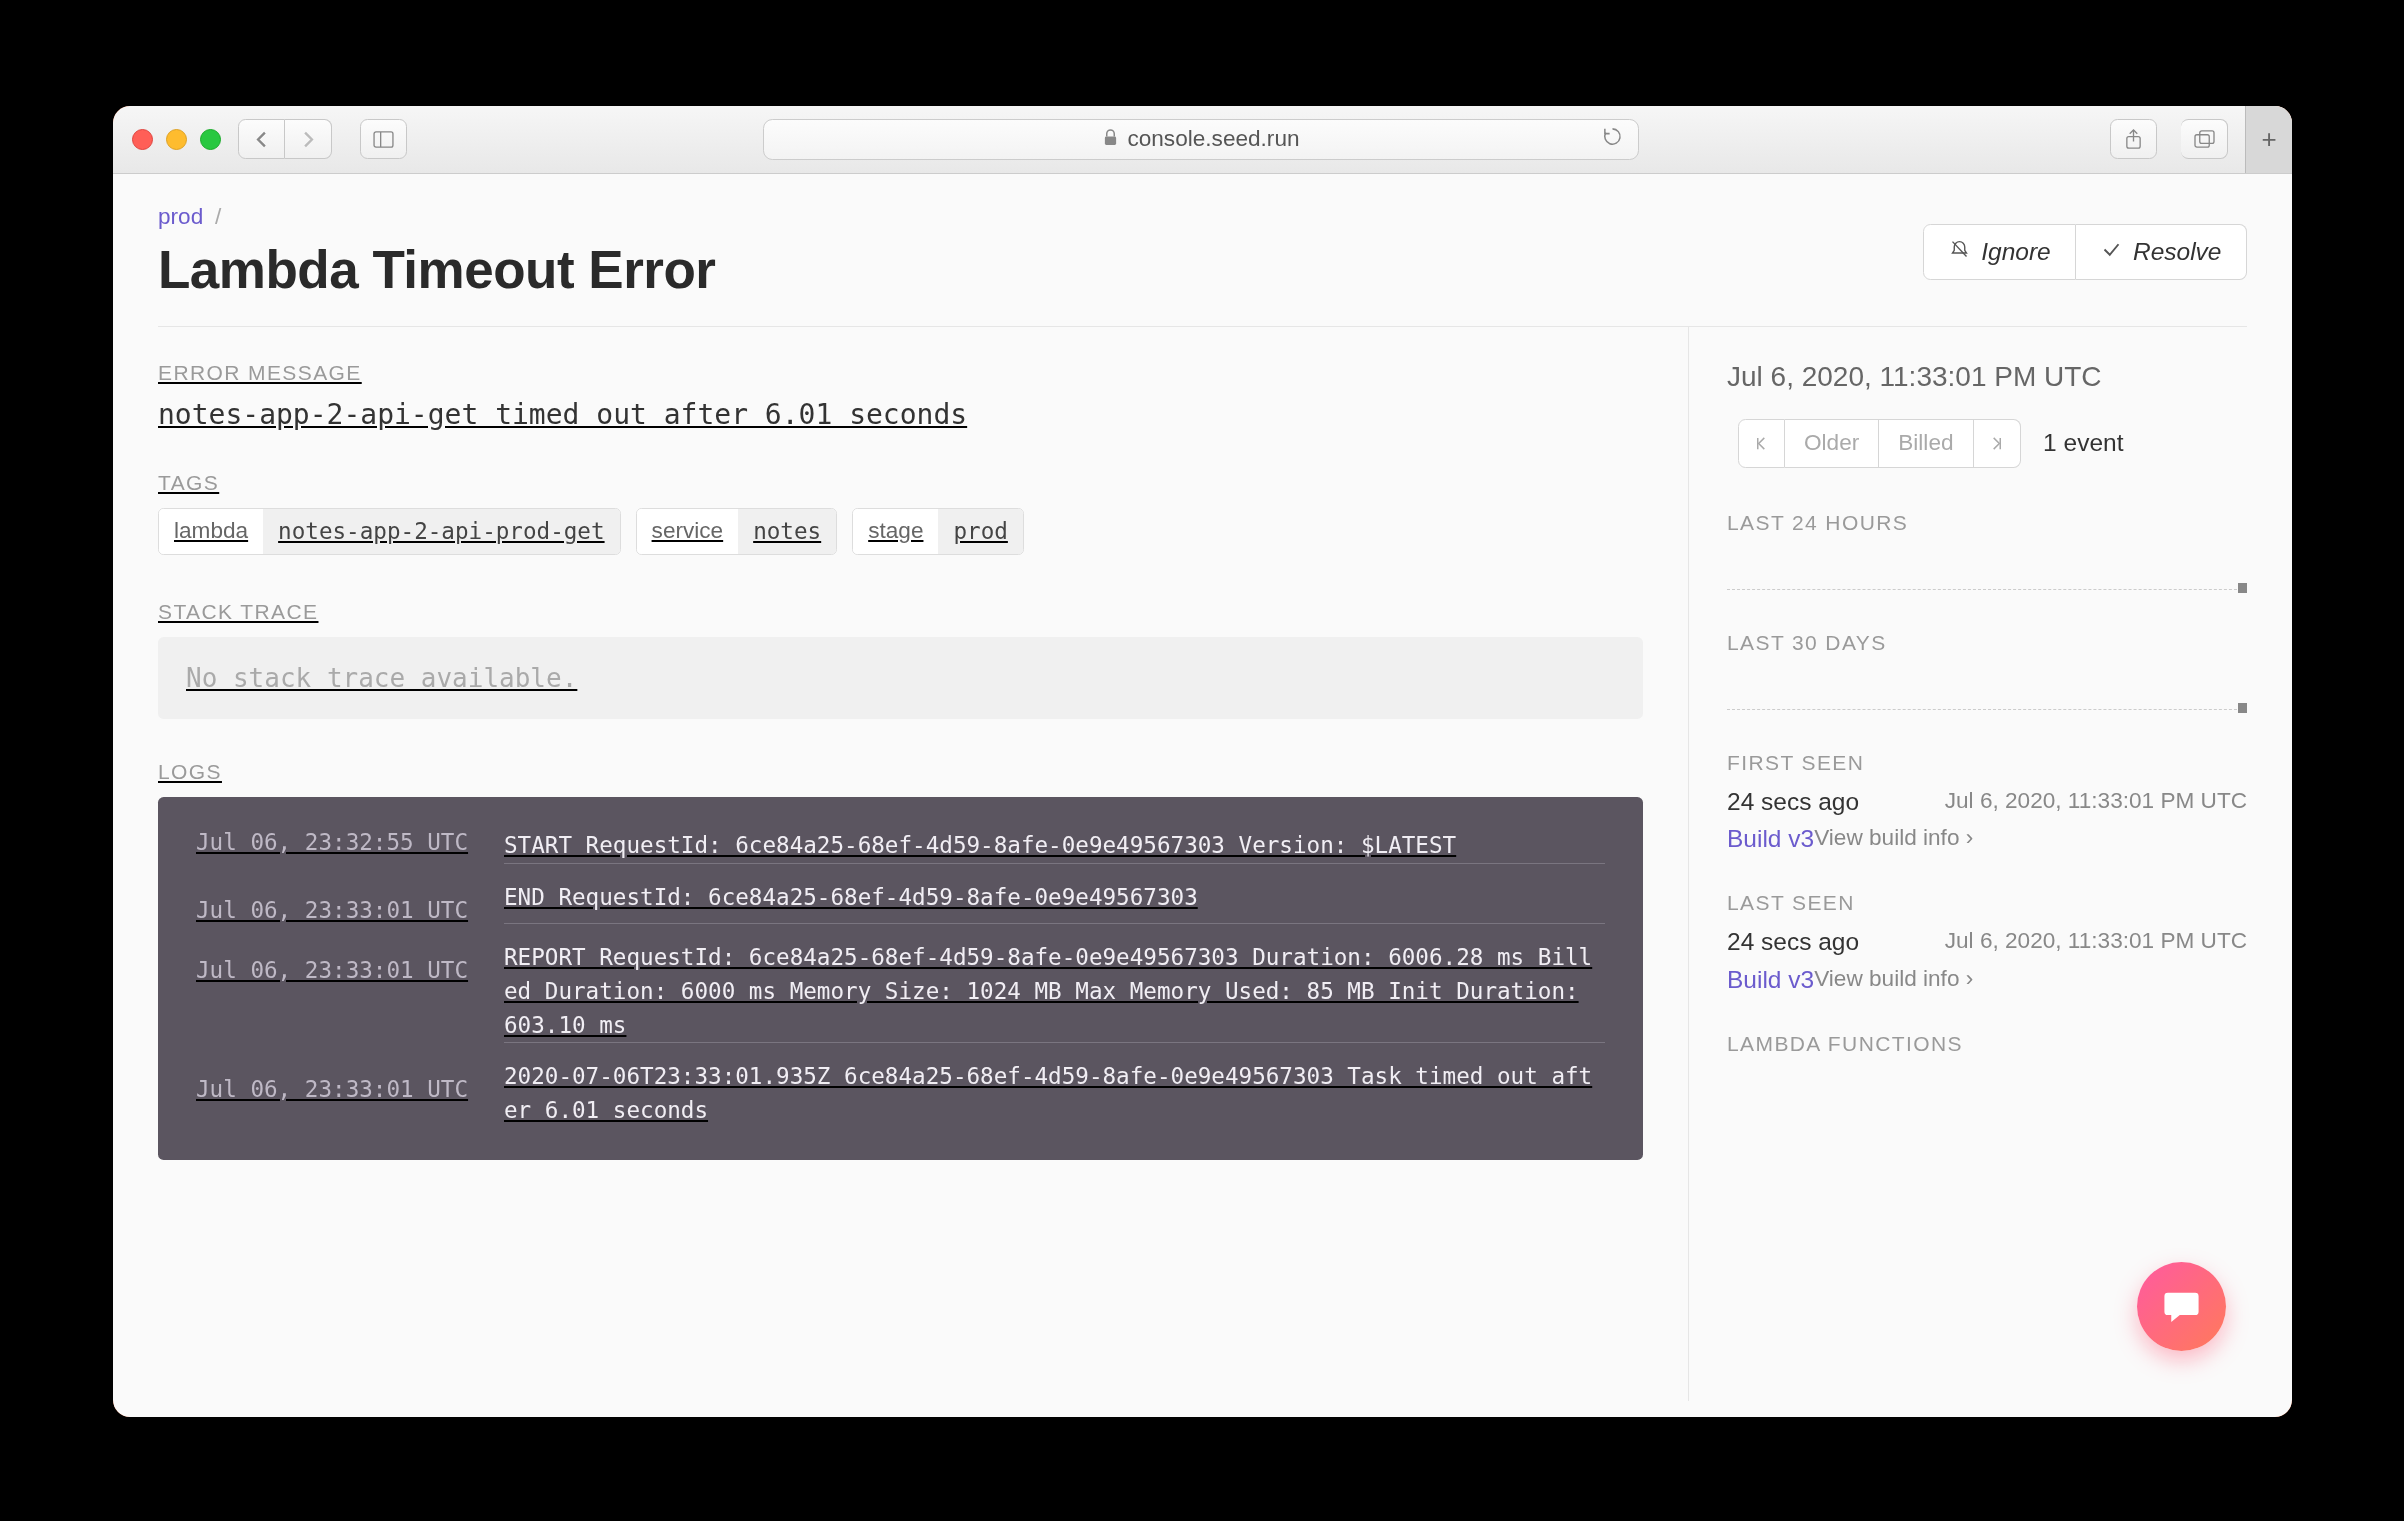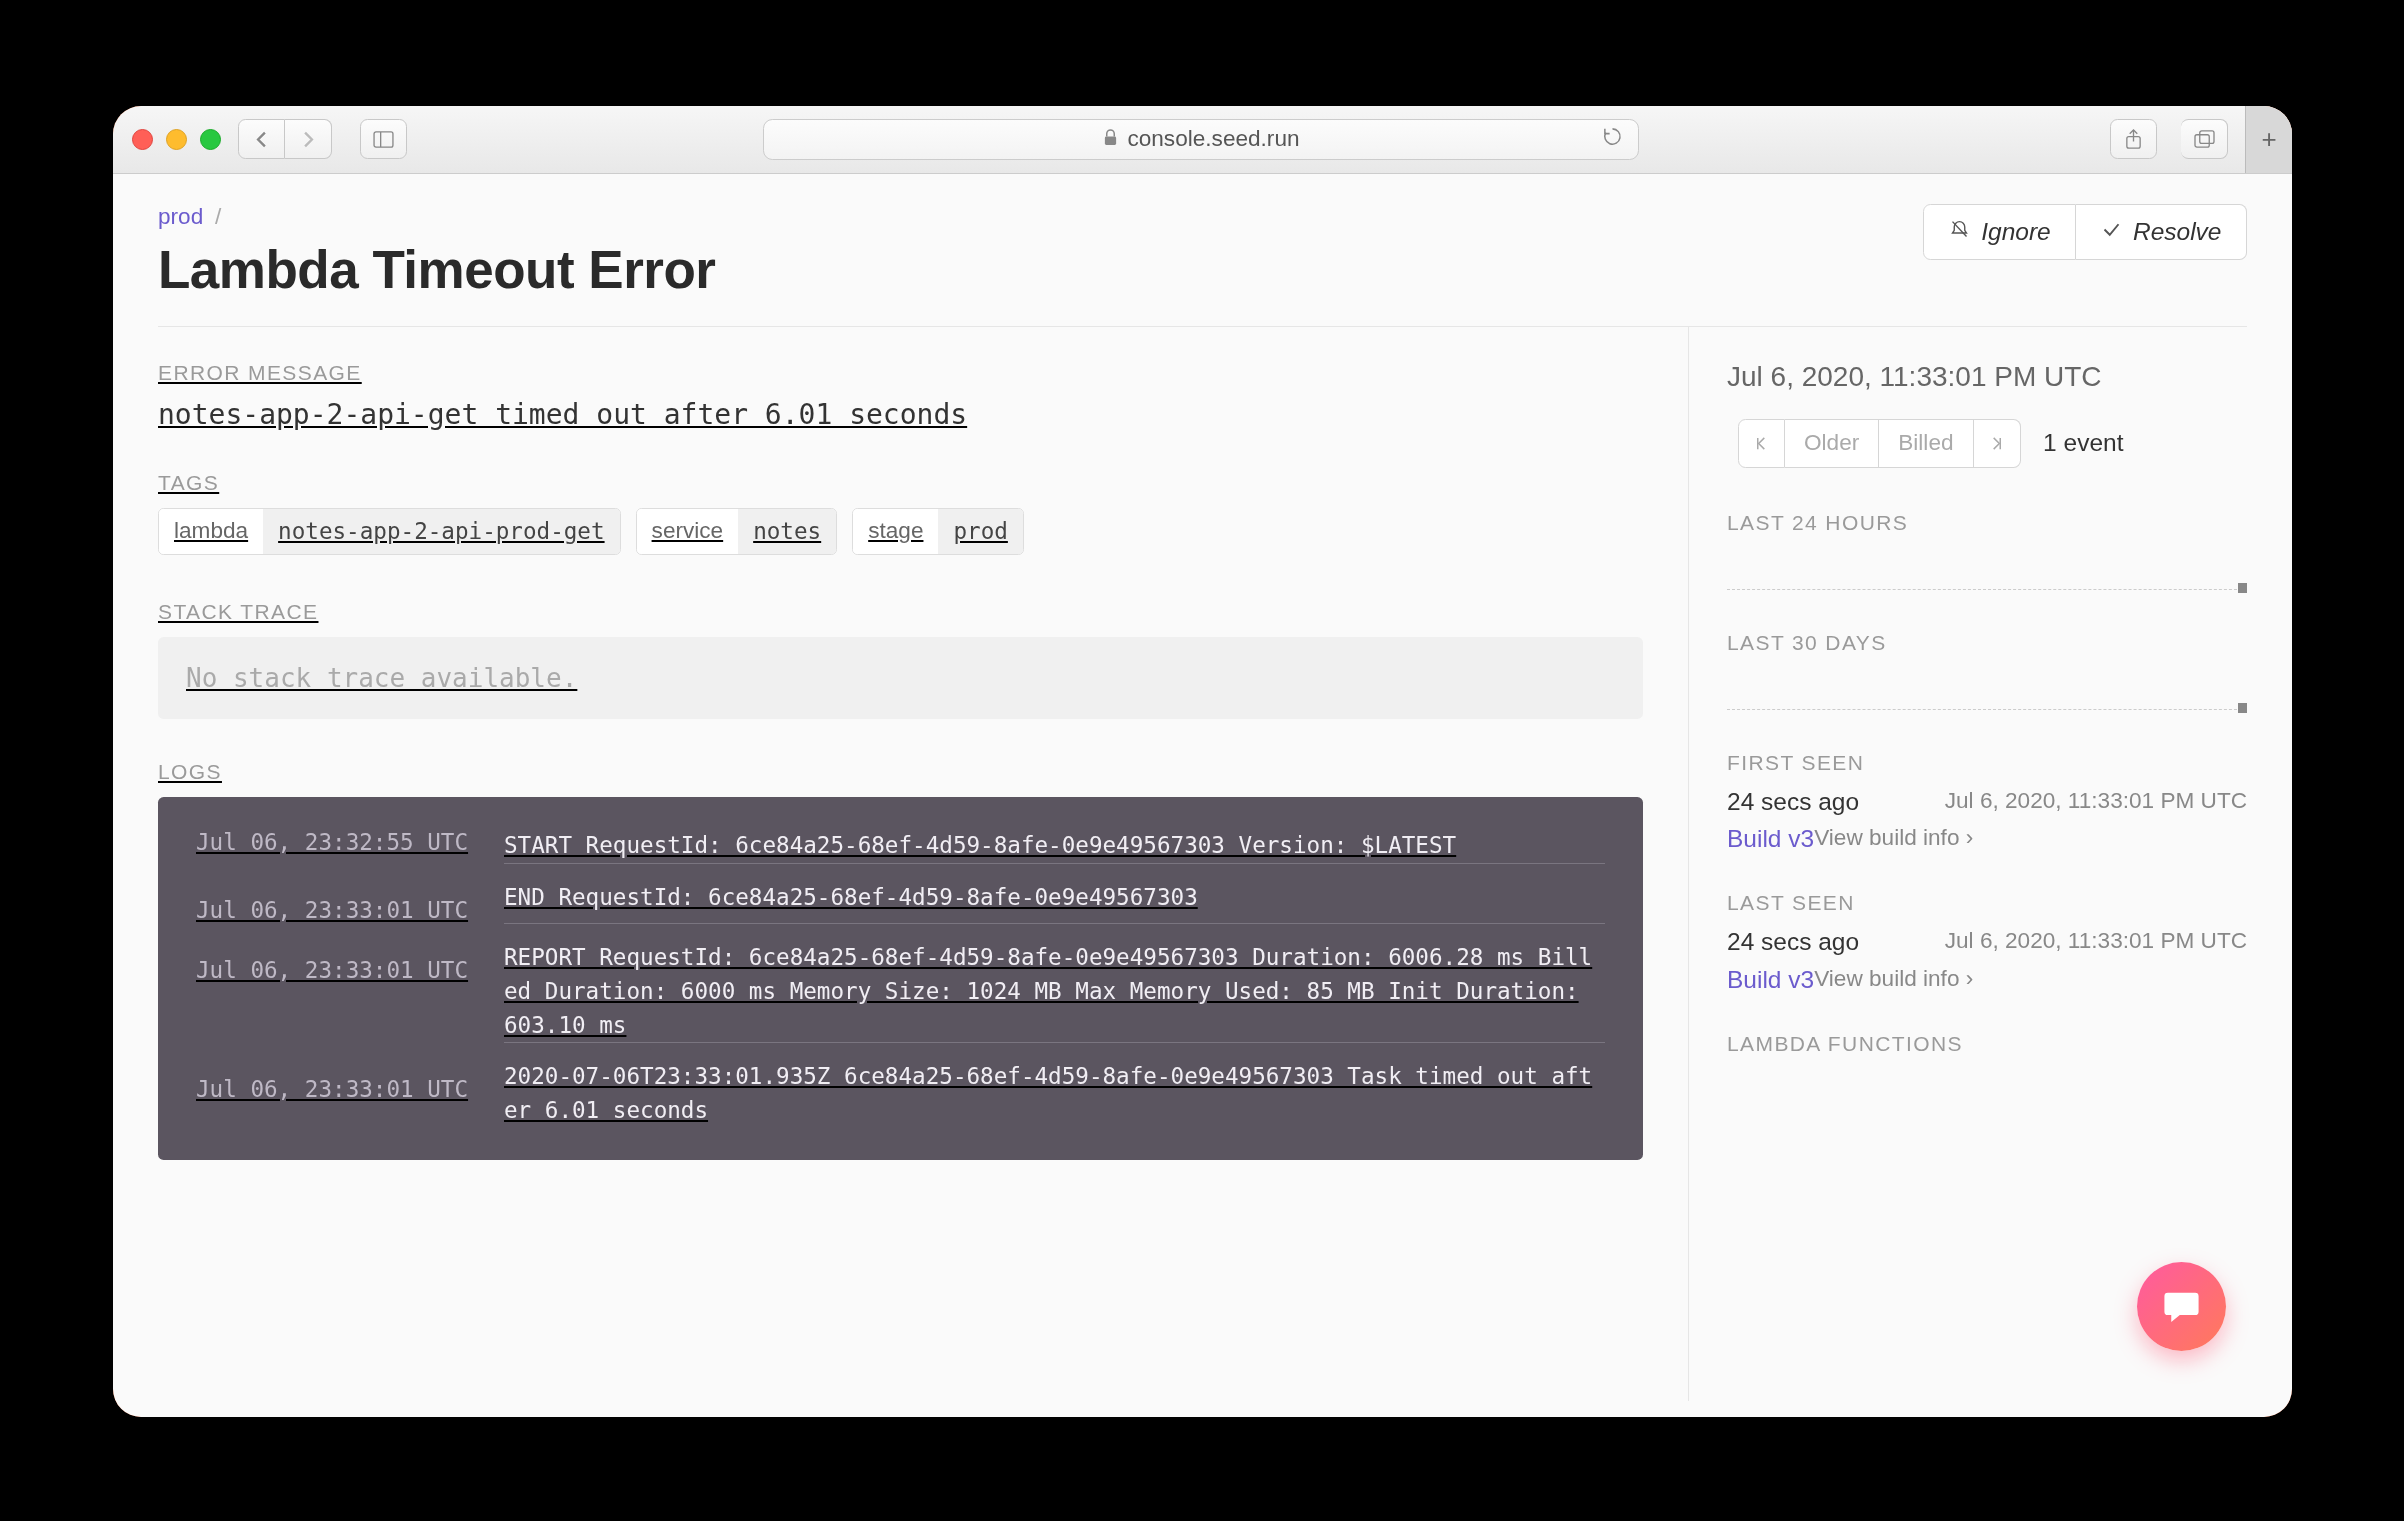--- a/index.html
+++ b/index.html
@@ -9,21 +9,21 @@
     width: 2405px;
     height: 1522px;
     display: flex;
     align-items: center;
     justify-content: center;
   }
   .window {
     width: 2179px;
     height: 1311px;
     background: #c2410c;
-    border-radius: 28px;
+    border-radius: 17px;
     overflow: hidden;
     box-shadow: 0 28px 75px rgba(0,0,0,0.5);
     display: flex;
     flex-direction: column;
   }
   
   .chrome {
     height: 68px;
     background: linear-gradient(#f6f6f6, #e8e8e8);
     border-bottom: 0.9px solid #ccc;
@@ -77,21 +77,21 @@
   .page {
     flex: 1;
     background: #fafafa;
     overflow: hidden;
   }
   .header {
     padding: 30px 0 26px 0;
     border-bottom: 0.9px solid #e6e6e6;
     margin: 0 45px;
     display: flex;
-    align-items: flex-start;
+    align-items: center;
     justify-content: space-between;
   }
   .breadcrumb { font-size: 22.6px; color: #6b5bcd; margin-bottom: 9.4px; }
   .breadcrumb .sep { color: #aaa; margin-left: 5.6px; }
   .h1 { font-size: 53px; font-weight: 700; color: #2a2a2a; letter-spacing: -0.5px; }
   .actions { display: flex; gap: 0; }
   .actions .btn {
     height: 56px;
     padding: 0 24.5px;
     background: #fff;

